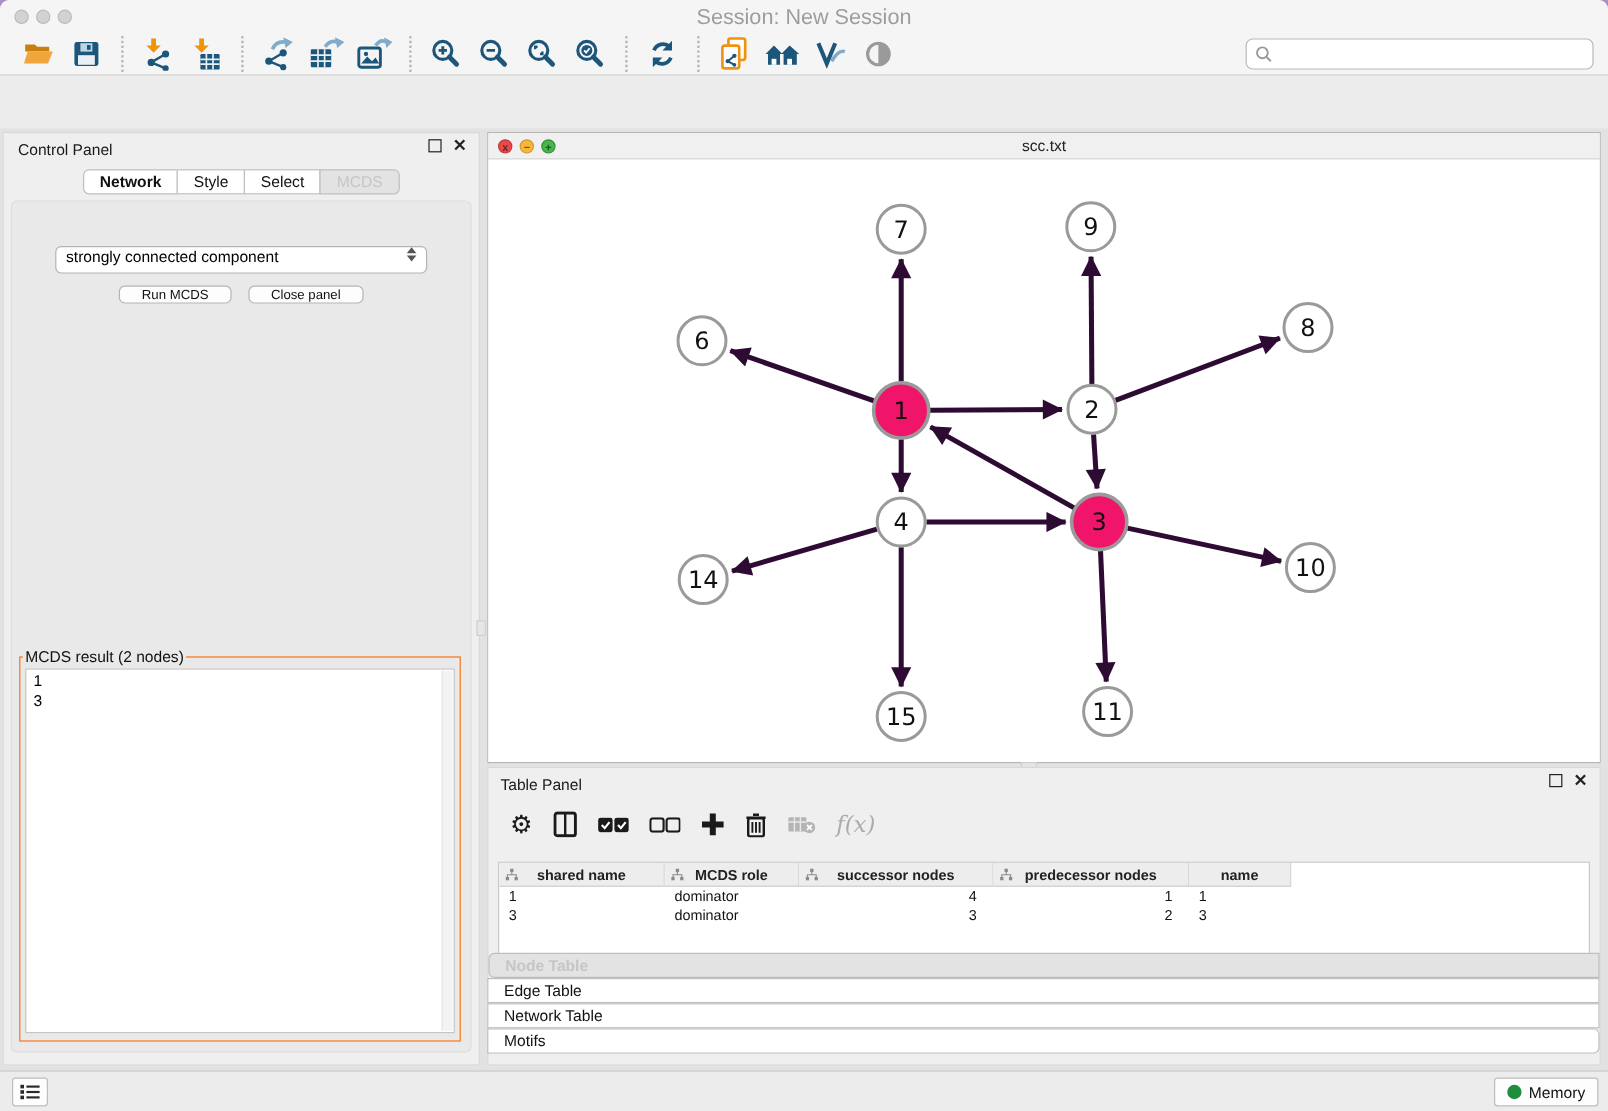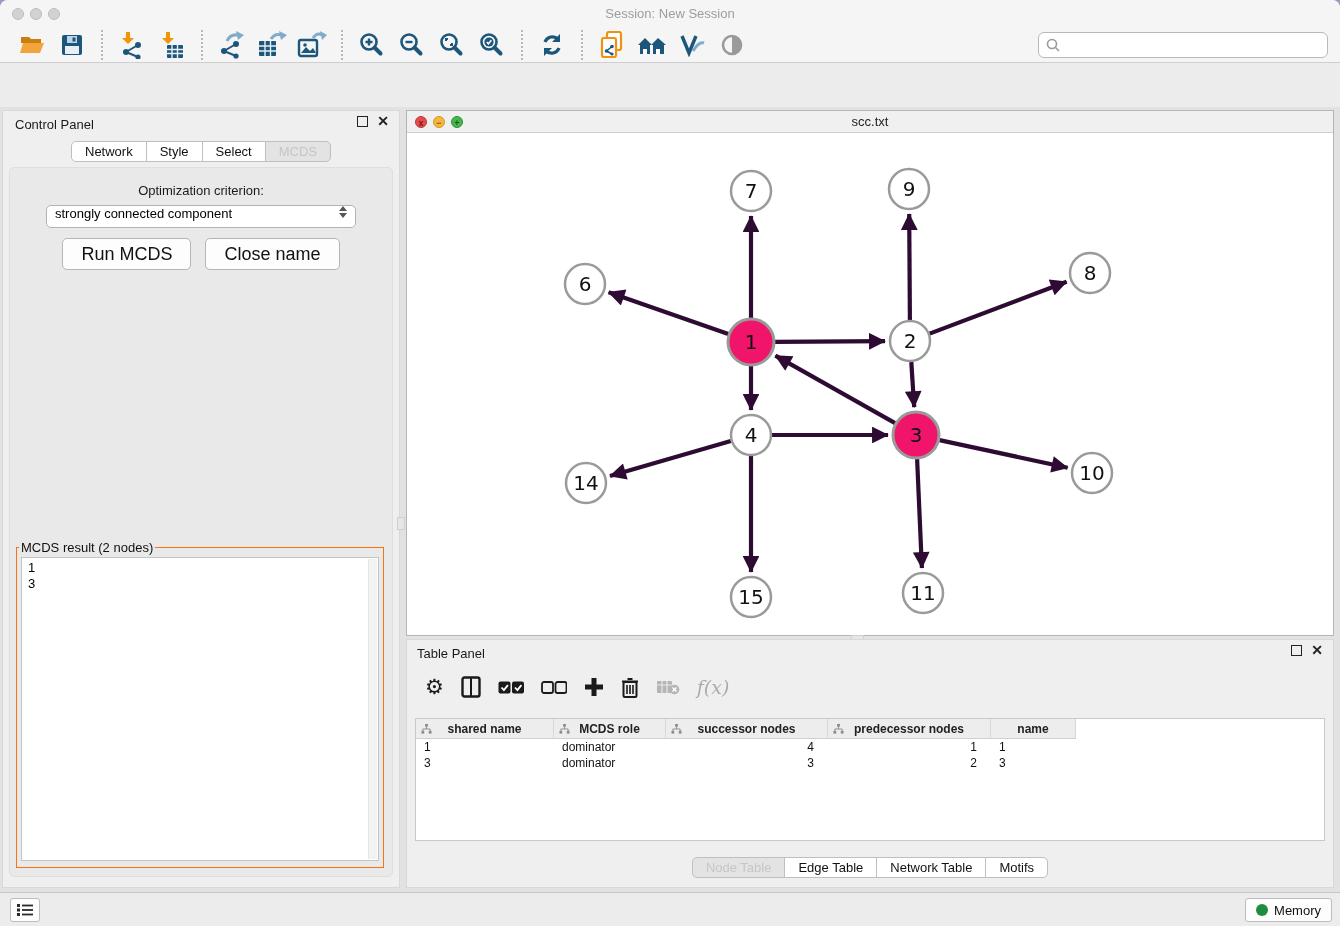--- a/index.html
+++ b/index.html
@@ -3,21 +3,21 @@
 <meta charset="utf-8">
 <style>
   * { box-sizing: border-box; margin: 0; padding: 0; }
   html,body { width:1340px; height:926px; overflow:hidden; }
   body { background:#ab90c2; font-family:"Liberation Sans", sans-serif; }
   .app { position:absolute; inset:0; background:#ececec; border-radius:8px 8px 0 0; overflow:hidden; }
 
   
   .titlebar { position:absolute; top:0; left:0; right:0; height:28px; background:#f5f5f5; }
   .tl { position:absolute; top:8px; width:12px; height:12px; border-radius:50%; background:#d2d2d2; border:1px solid #bcbcbc; }
-  .win-title { text-align:center; line-height:28px; font-size:13px; color:#9d9d9d; }
+  .win-title { text-align:center; line-height:28px; font-size:18px; color:#9d9d9d; }
 
   
   .toolbar { position:absolute; top:28px; left:0; right:0; height:35px; background:#f5f5f5; border-bottom:1px solid #cfcfcf; display:flex; align-items:center; padding:0 12px; }
   .tbtn { background:none; border:none; width:30px; height:30px; display:flex; align-items:center; justify-content:center; margin:0 5px; cursor:default; }
   .sep { width:0; border-left:2px dotted #b9b9b9; height:30px; margin:0 9px; }
   .spacer { flex:1; }
   .searchbox { width:290px; height:26px; background:#fff; border:1px solid #b9b9b9; border-radius:6px; display:flex; align-items:center; padding:0 6px; }
   .searchbox input { border:none; outline:none; flex:1; font-size:13px; font-family:"Liberation Sans",sans-serif; background:transparent; }
 
   
@@ -25,33 +25,33 @@
 
   
   .control-panel { position:absolute; left:2px; top:3px; width:398px; bottom:4px; background:#efefef; border:1px solid #d8d8d8; }
   .cp-header { position:relative; height:26px; }
   .cp-title { position:absolute; left:12px; top:6px; font-size:13px; color:#1a1a1a; }
   .panel-icons { position:absolute; right:10px; top:5px; display:flex; gap:9px; align-items:center; }
   .float-ic { width:11px; height:11px; border:1.5px solid #222; display:inline-block; }
   .close-ic { font-size:14px; font-weight:bold; color:#222; line-height:11px; }
   .cp-tabs { position:absolute; top:30px; left:50%; transform:translateX(-50%); display:flex; }
   .tab { height:21px; line-height:19px; padding:0 13px; font-size:13px; background:#fff; border:1px solid #bfbfbf; margin-left:-1px; color:#111; white-space:nowrap; }
-  .tab:first-child { border-radius:5px 0 0 5px; margin-left:0; }
+  .tab:first-child { border-radius:5px 0 0 5px; margin-left:0;font-weight:bold; }
   .tab:last-child { border-radius:0 5px 5px 0; }
   .tab.active { background:#e3e3e3; color:#c6c6c6; }
   .cp-body { position:absolute; top:56px; left:6px; right:6px; bottom:10px; background:#e9e9e9; border:1px solid #dedede; border-radius:5px; }
   .opt-label { position:absolute; top:15px; left:0; right:0; text-align:center; font-size:13px; color:#1a1a1a; }
   .cp-select { position:absolute; top:37px; left:36px; right:36px; height:23px; background:#fff; border:1px solid #b3b3b3; border-radius:5px; font-size:13px; display:flex; padding:0 8px; }
   .cp-select .sel-text { flex:1; }
   .stepper { display:flex; flex-direction:column; gap:2px; align-items:center; }
   .stepper i { width:0; height:0; border-left:4px solid transparent; border-right:4px solid transparent; }
   .stepper .up { border-bottom:5px solid #555; }
   .stepper .dn { border-top:5px solid #555; }
   .btn-row { position:absolute; top:70px; left:0; right:0; display:flex; justify-content:center; gap:14px; }
-  .pbtn { height:32px; padding:0 18px; background:#fdfdfd; border:1px solid #b5b5b5; border-radius:5px; font-size:18px; font-family:"Liberation Sans",sans-serif; color:#111; }
+  .pbtn { height:15px; padding:0 18px; background:#fdfdfd; border:1px solid #b5b5b5; border-radius:5px; font-size:11px; font-family:"Liberation Sans",sans-serif; color:#111; }
   .result { position:absolute; top:372px; left:6px; right:8px; bottom:8px; border:1px solid #f97316; }
   .result legend { font-size:13px; color:#111; margin-left:2px; padding:0 2px; }
   .result-inner { position:absolute; top:2px; left:4px; right:4px; bottom:6px; background:#fff; border:1px solid #c4c4c4; font-size:13px; line-height:16px; padding:2px 6px; }
   .vtrack { position:absolute; top:1px; bottom:1px; right:1px; width:9px; background:#f3f3f3; border-left:1px solid #e4e4e4; }
 
   
   .net-win { position:absolute; left:406px; right:6px; top:3px; height:526px; background:#fff; border:1px solid #b5b5b5; }
   .nw-titlebar { position:relative; height:22px; background:#f0f0f0; border-bottom:1px solid #cfcfcf; }
   .dot { position:absolute; top:5px; width:12px; height:12px; border-radius:50%; font-size:9px; font-weight:bold; text-align:center; line-height:12px; color:rgba(0,0,0,.55); }
   .dot.red { left:8px; background:#e8494b; border:1px solid #c03a3c; }
@@ -73,21 +73,21 @@
   .gear-glyph { font-size:21px; color:#1a1a1a; line-height:22px; font-family:"DejaVu Sans",sans-serif; }
   .fx { font-family:"DejaVu Serif", serif; font-style:italic; font-size:19px; color:#ababab; }
   .tbl { position:absolute; top:78px; left:8px; right:8px; bottom:46px; background:#fff; border:1px solid #c9c9c9; overflow:hidden; }
   .thead { display:flex; height:20px;font-weight:bold; }
   .hc { background:#ededed; border-right:1px solid #d8d8d8; border-bottom:1px solid #cfcfcf; font-size:12px; color:#222; display:flex; align-items:center; justify-content:center; gap:5px; position:relative; }
   .hc .hic { position:absolute; left:5px; top:4px; }
   .trow { display:flex; height:16px; font-size:12px; color:#111; }
   .tc { padding:1px 8px 0 8px; overflow:hidden; white-space:nowrap; }
   .tc.right { text-align:right; padding-right:14px; }
   .c0 { width:138px; } .c1 { width:112px; } .c2 { width:162px; } .c3 { width:163px; } .c4 { width:85px; }
-  .tp-tabs { position:absolute; bottom:9px; left:0; right:0; display:flex; justify-content:center; }
+  .tp-tabs { position:absolute; bottom:9px; left:0; right:0; display:flex; justify-content:center;flex-direction:column; }
 
   
   .statusbar { position:absolute; bottom:0; left:0; right:0; height:34px; background:#ececec; border-top:1px solid #c6c6c6; }
   .sb-left { position:absolute; left:10px; top:5px; width:30px; height:24px; background:#fdfdfd; border:1px solid #bdbdbd; border-radius:3px; display:flex; align-items:center; justify-content:center; }
   .sb-mem { position:absolute; right:8px; top:5px; height:24px; background:#fdfdfd; border:1px solid #bdbdbd; border-radius:3px; display:flex; align-items:center; gap:6px; padding:0 10px; font-size:13px; color:#111; }
   .mem-dot { width:12px; height:12px; border-radius:50%; background:#1e8e3e; }
 
   svg { display:block; }
 </style>
 </head>
@@ -286,31 +286,30 @@
           <span class="close-ic">✕</span>
         </span>
       </div>
       <div class="cp-tabs" id="cpTabs">
           <div class="tab">Network</div>
           <div class="tab">Style</div>
           <div class="tab">Select</div>
           <div class="tab active">MCDS</div>
         </div>
       <div class="cp-body">
-        <div class="opt-label">Optimization criterion:</div>
         <div class="cp-select">
           <span class="sel-text">strongly connected component</span>
           <span class="stepper">
               <i class="up"></i>
               <i class="dn"></i>
             </span>
         </div>
         <div class="btn-row">
           <button class="pbtn">Run MCDS</button>
-          <button class="pbtn">Close name</button>
+          <button class="pbtn">Close panel</button>
         </div>
         <fieldset class="result">
           <legend>MCDS result (2 nodes)</legend>
           <div class="result-inner" id="resultLines">
             <div class="vtrack"></div>
           <div>1</div>
               <div>3</div>
             </div>
         </fieldset>
       </div>

